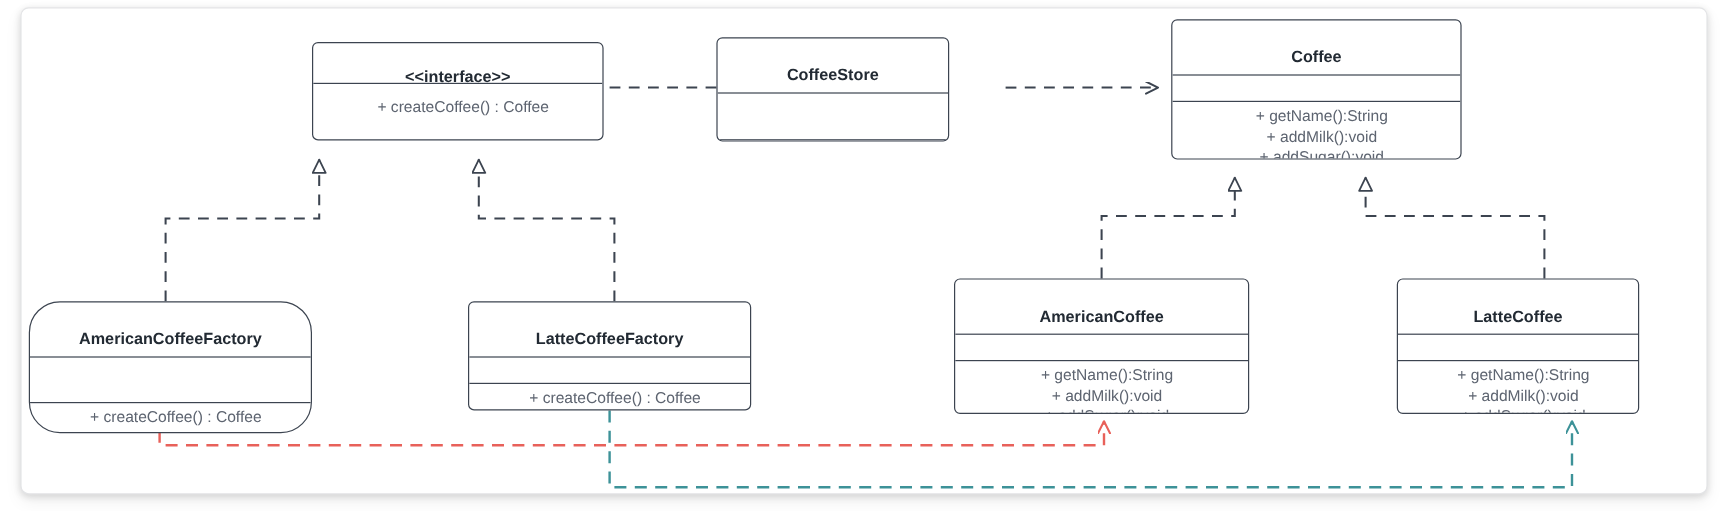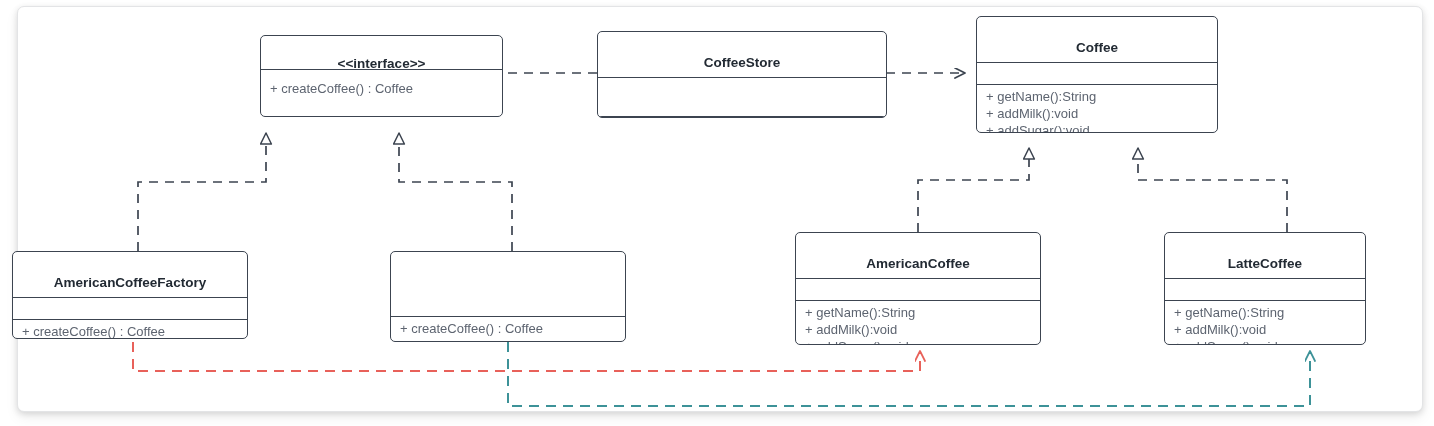--- a/index.html
+++ b/index.html
@@ -67,20 +67,21 @@
   }
   .uml-ops {
     box-sizing: border-box;
     padding: 3px 0 4px 9px;
   }
   .uml-op {
     font-size: 13px;
     color: #5d6470;
     line-height: 1.33;
     white-space: nowrap;
+    text-align: center;
   }
   .stereotype { font-weight: bold; }
 </style>
 </head>
 <body>
 
 <div id="stage">
   <div id="canvas-panel"></div>
 
   <svg id="edge-layer" viewBox="0 0 1434 426" width="1434" height="426" xmlns="http://www.w3.org/2000/svg">
@@ -142,50 +143,53 @@
 
   <div class="uml-class" style="left:214px; top:35px; width:243px; height:82px;margin-left:46px;">
     <div class="uml-title" style="height:34px; padding-top:2px;">
       <div class="stereotype">&lt;&lt;interface&gt;&gt;</div>
     </div>
     <div class="uml-ops" style="padding-top:10px;">
       <div class="uml-op">+ createCoffee() : Coffee</div>
     </div>
   </div>
 
-  <div class="uml-class" style="left:597px; top:31px; width:290px; height:87px;">
+  <div class="uml-class" style="left:597px; top:31px; width:194px; height:87px;">
     <div class="uml-title">
       <span>CoffeeStore</span>
     </div>
     <div class="uml-attrs"></div>
   </div>
 
   <div class="uml-class" style="left:976px; top:16px; width:242px; height:117px;">
     <div class="uml-title">
       <span>Coffee</span>
     </div>
     <div class="uml-attrs"></div>
     <div class="uml-ops">
       <div class="uml-op">+ getName():String</div>
       <div class="uml-op">+ addMilk():void</div>
       <div class="uml-op">+ addSugar():void</div>
     </div>
   </div>
 
-  <div class="uml-class" style="left:12px; top:251px; width:236px; height:88px;">
+  <div class="uml-class" style="left:24px; top:251px; width:236px; height:110px;border-radius:26px;">
     <div class="uml-title">
       <span>AmericanCoffeeFactory</span>
     </div>
     <div class="uml-attrs"></div>
     <div class="uml-ops">
       <div class="uml-op">+ createCoffee() : Coffee</div>
     </div>
   </div>
 
   <div class="uml-class" style="left:390px; top:251px; width:236px; height:91px;">
+    <div class="uml-title">
+      <span>LatteCoffeeFactory</span>
+    </div>
     <div class="uml-attrs"></div>
     <div class="uml-ops">
       <div class="uml-op">+ createCoffee() : Coffee</div>
     </div>
   </div>
 
   <div class="uml-class" style="left:795px; top:232px; width:246px; height:113px;">
     <div class="uml-title">
       <span>AmericanCoffee</span>
     </div>

